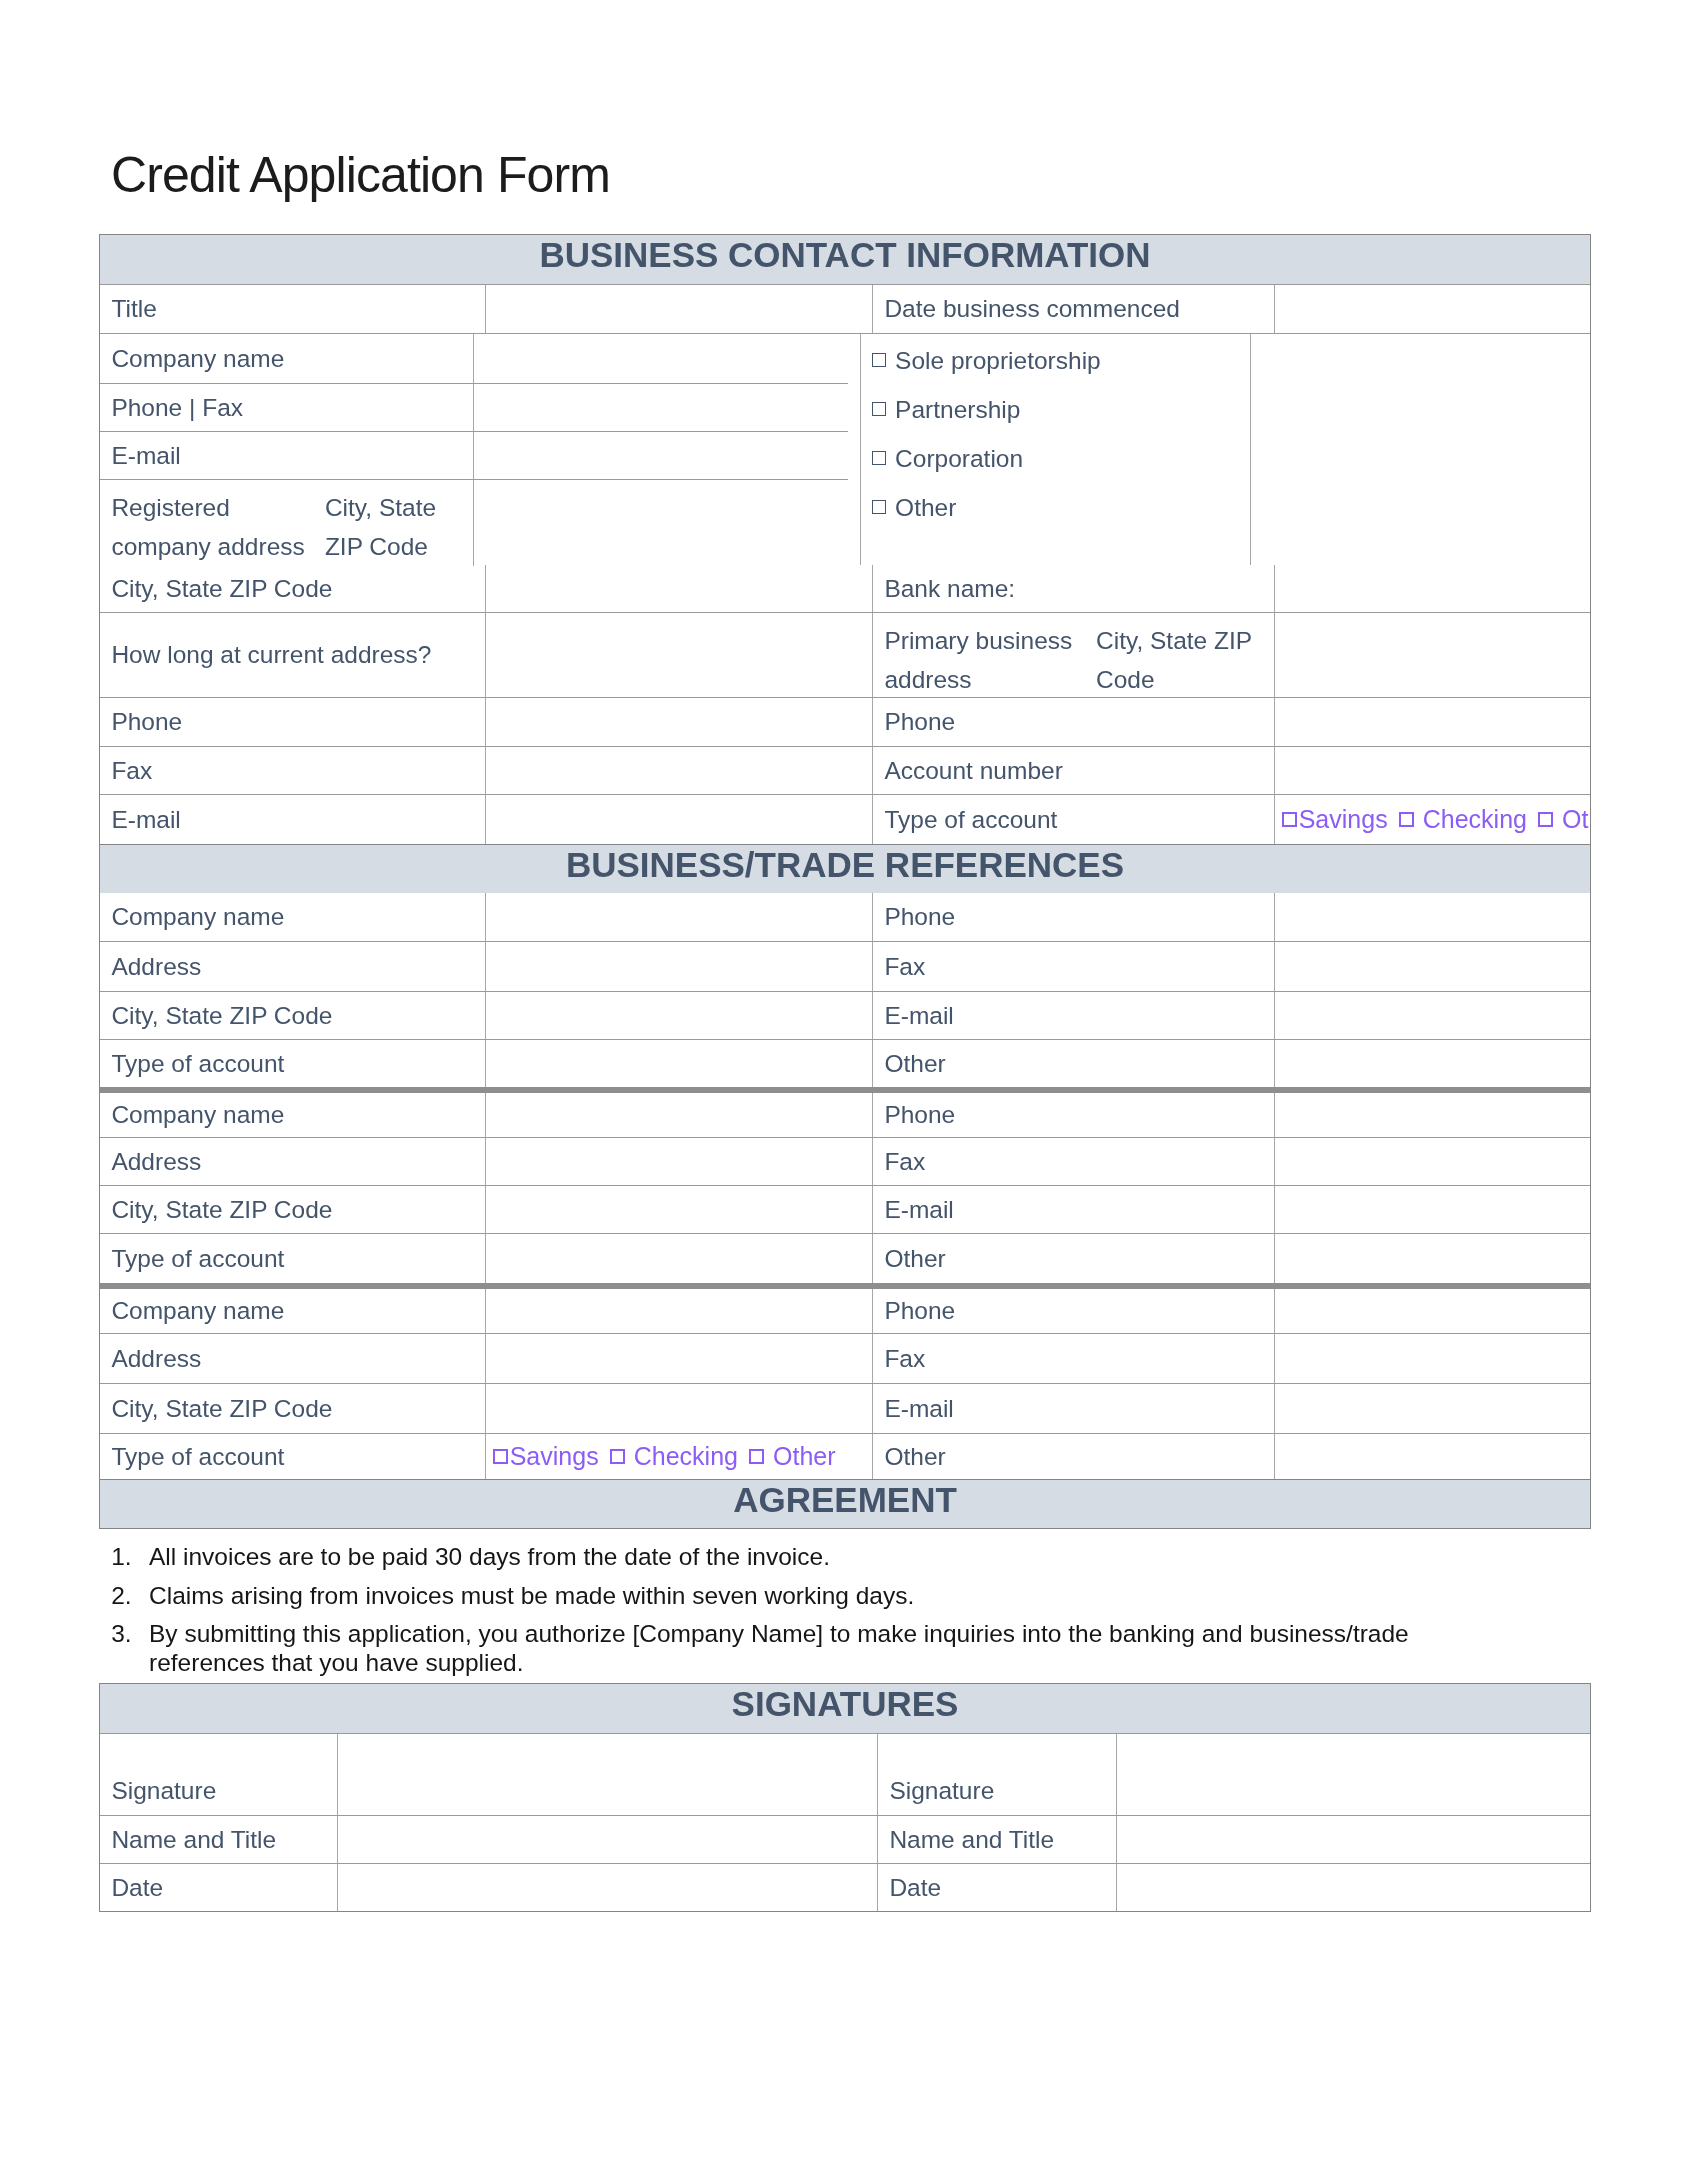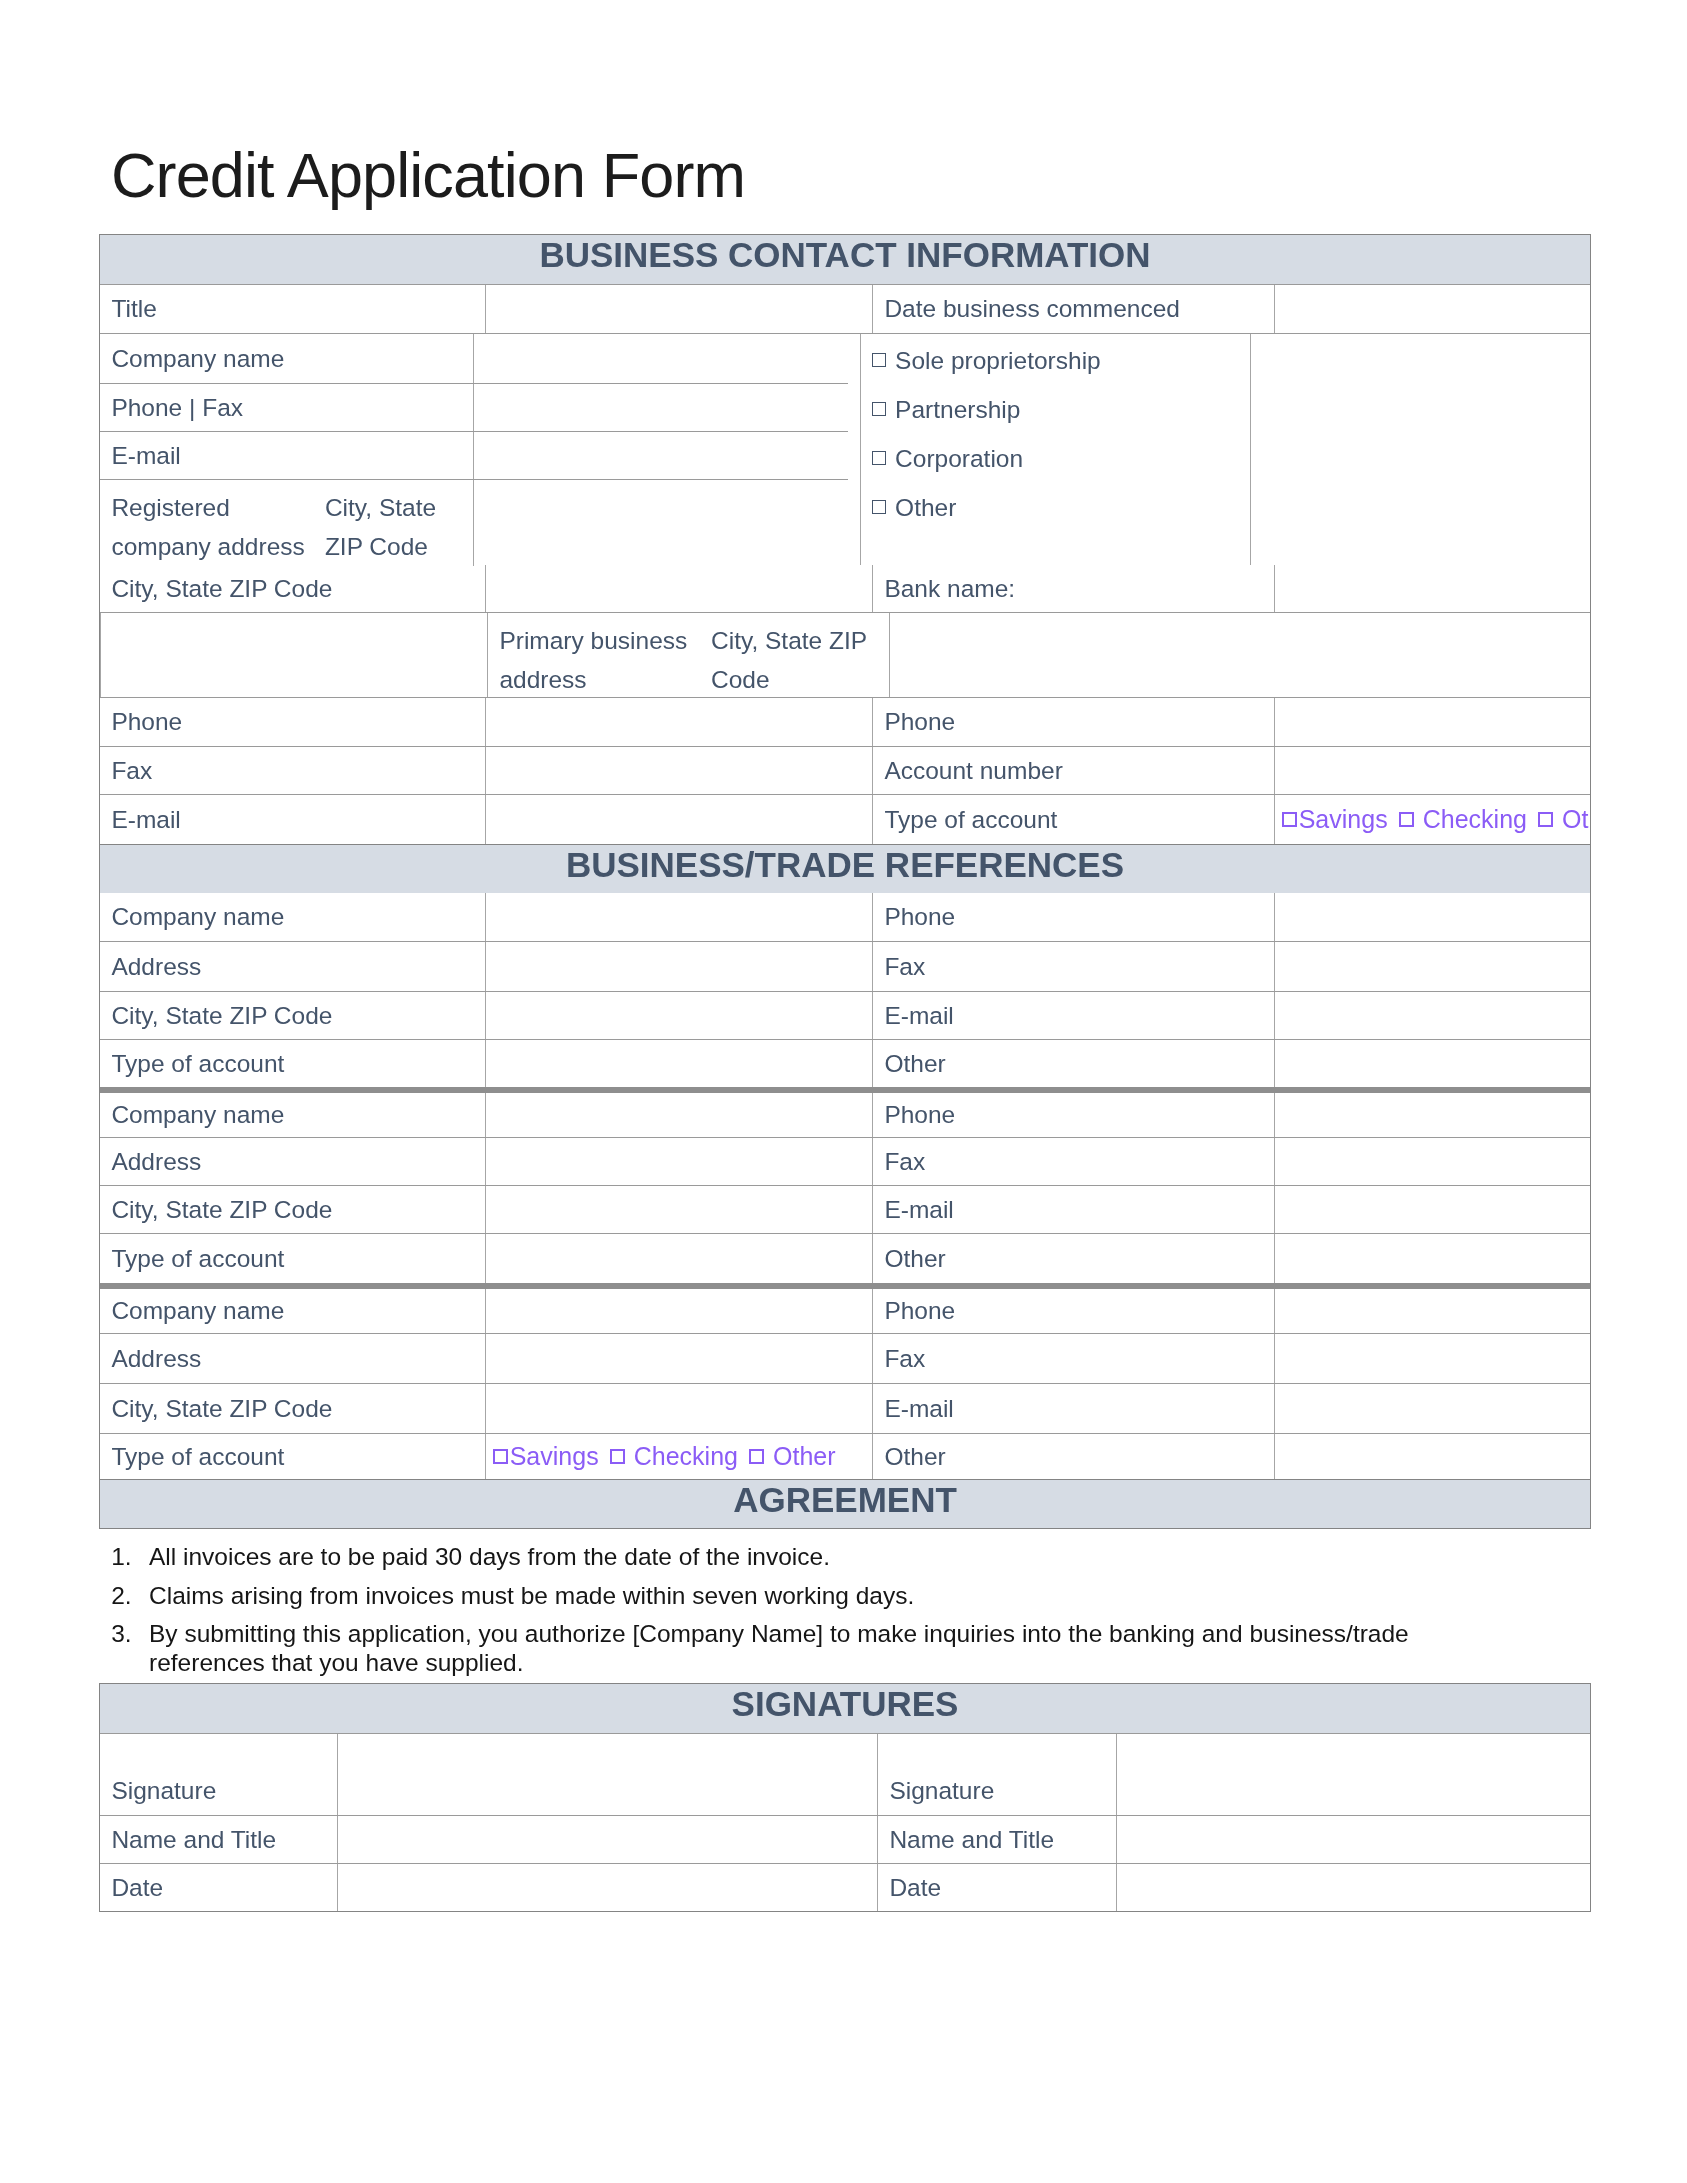--- a/index.html
+++ b/index.html
@@ -6,21 +6,21 @@
   html, body { background: #ffffff; }
   body {
     width: 1687px; height: 2184px;
     font-family: "Liberation Sans", sans-serif;
     color: #44546a;
     position: relative;
   }
   .page-title {
     margin: 0;
     padding: 144px 0 0 111px;
-    font-size: 63px;
+    font-size: 50px;
     line-height: 63px;
     font-weight: 400;
     letter-spacing: -0.9px;
     color: #1c1c1c;
   }
   .tbl {
     margin-left: 99px;
     width: 1492px;
     border: 1.7px solid #848484;
     background: #fff;
@@ -151,20 +151,21 @@
   </div>
 
 
   <div class="row first h54">
     <div class="cell c1">City, State ZIP Code</div>
     <div class="cell c2 bl"></div>
     <div class="cell c3 bl">Bank name:</div>
     <div class="cell c4 bl"></div>
   </div>
   <div class="row h97">
+    <div class="cell c1">How long at current address?</div>
     <div class="cell c2 bl"></div>
     <div class="cell c3 bl two-line">
       <span>Primary business address</span>
       <span>City, State ZIP Code</span>
     </div>
     <div class="cell c4 bl"></div>
   </div>
   <div class="row h56">
     <div class="cell c1">Phone</div>
     <div class="cell c2 bl"></div>

